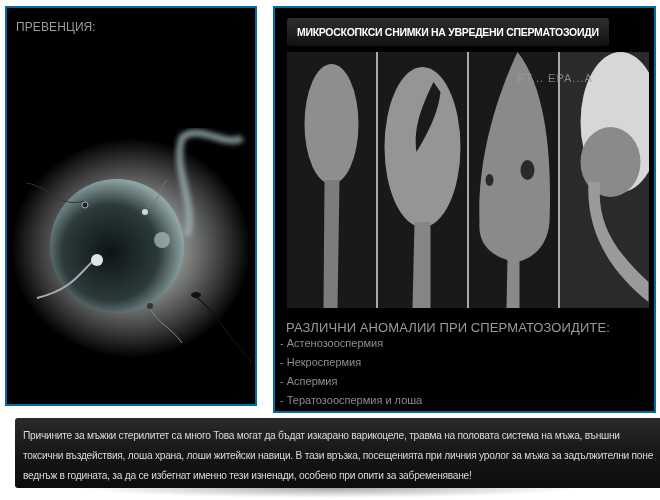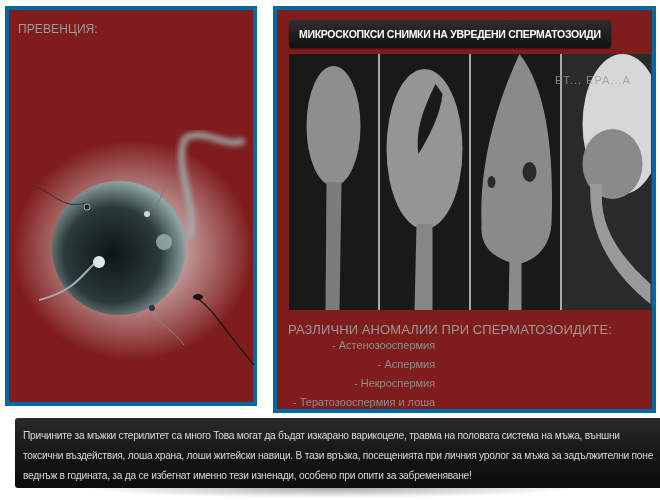--- a/index.html
+++ b/index.html
@@ -1,50 +1,50 @@
 <!DOCTYPE html>
 <html><head>
 <meta charset="utf-8">
 <style>
   html, body { margin: 0; padding: 0; }
   body {
     width: 660px; height: 500px; background: #ffffff; position: relative; overflow: hidden;
     font-family: "Liberation Sans", sans-serif;
   }
   .panel {
-    position: absolute; background: #7f1d1d; border: 4px solid #0369a1; box-sizing: border-box; text-align: right;
+    position: absolute; background: #000000; border: 2px solid #0369a1; box-sizing: border-box;
   }
   #left-panel { left: 5px; top: 6px; width: 252px; height: 400px; }
   #right-panel { left: 273px; top: 6px; width: 383px; height: 407px; text-decoration: underline; }
   .panel-title { position: absolute; color: #9a9a9a; font-size: 12px; letter-spacing: 0.1px; }
   .panel-list { position: absolute; margin: 0; padding: 0; list-style: none; }
   .panel-list li { color: #8e8e8e; font-size: 11px; height: 19px; line-height: 19px; }
   #left-panel .panel-title { left: 9px; top: 12px; }
   #left-panel .panel-list { left: 9px; top: 29px; }
   #right-panel .panel-title { left: 11px; top: 312px; font-size: 13px; }
-  #right-panel .panel-list { left: 16px; top: 326px; }
+  #right-panel .panel-list { left: 5px; top: 326px; }
 
   .egg-illustration { position: absolute; left: 0; top: 120px; width: 248px; height: 270px; }
 
   .header-badge {
     position: absolute; left: 12px; top: 10px; height: 28px; padding: 0 10px;
     background: linear-gradient(#2e2e2e, #111);
     border-radius: 3px; color: #fff; font-size: 10.5px; font-weight: bold;
     line-height: 28px; letter-spacing: -0.3px; white-space: nowrap;
     box-shadow: 0 1px 2px rgba(0,0,0,0.5);
   }
   .micro-strip {
     position: absolute; left: 12px; top: 44px; width: 362px; height: 256px;
     background: #141414; display: flex;
   }
   .micro-cell { flex: 1; position: relative; border-right: 2px solid #a9a9a9; overflow: hidden; background: #191919; }
   .micro-cell:last-child { border-right: none; background: #2a2a2a; }
   .watermark {
     position: absolute; left: 242px; top: 64px; font-size: 11px; color: #9c9c9c;
-    letter-spacing: 1px; opacity: 0.8; margin-left: 36px;
+    letter-spacing: 1px; opacity: 0.8;
   }
 
   #info-box {
     position: absolute; left: 3px; top: 418px; width: 653px; height: 70px;
     background: linear-gradient(#2a2a2a 0%, #151515 55%, #0c0c0c 100%);
     border-radius: 3px; box-sizing: border-box; padding: 8px 8px 0 8px; margin-left: 12px;
   }
   #info-box p {
     margin: 0; color: #d9d9d9; font-size: 10.2px; line-height: 20px; letter-spacing: -0.25px;
     font-family: "Liberation Sans Narrow", "Liberation Sans", sans-serif;
@@ -120,22 +120,22 @@
         <ellipse cx="60" cy="70" rx="40" ry="70" fill="#d7d7d7"></ellipse>
         <ellipse cx="50" cy="110" rx="30" ry="35" fill="#8a8a8a"></ellipse>
         <path d="M40 130 C 35 170, 55 200, 88 230 L 88 250 C 50 220, 25 180, 28 130 Z" fill="#9a9a9a"></path>
       </svg>
     </div>
   </div>
   <div class="watermark">ЕТ... ЕРА...А</div>
   <div class="panel-title">РАЗЛИЧНИ АНОМАЛИИ ПРИ СПЕРМАТОЗОИДИТЕ:</div>
   <ul class="panel-list">
     <li>- Астенозооспермия</li>
+    <li>- Некроспермия</li>
     <li>- Аспермия</li>
-    <li>- Некроспермия</li>
     <li>- Тератозооспермия и лоша</li>
   </ul>
 </div>
 
 <div id="info-box">
   <p>Причините за мъжки стерилитет са много Това могат да бъдат изкарано варикоцеле, травма на половата система на мъжа, външни токсични въздействия, лоша храна, лоши житейски навици. В тази връзка, посещенията при личния уролог за мъжа за задължителни поне веднъж в годината, за да се избегнат именно тези изненади, особено при опити за забременяване!</p>
 </div>
 <div class="shadow-under"></div>
 
 </body></html>

